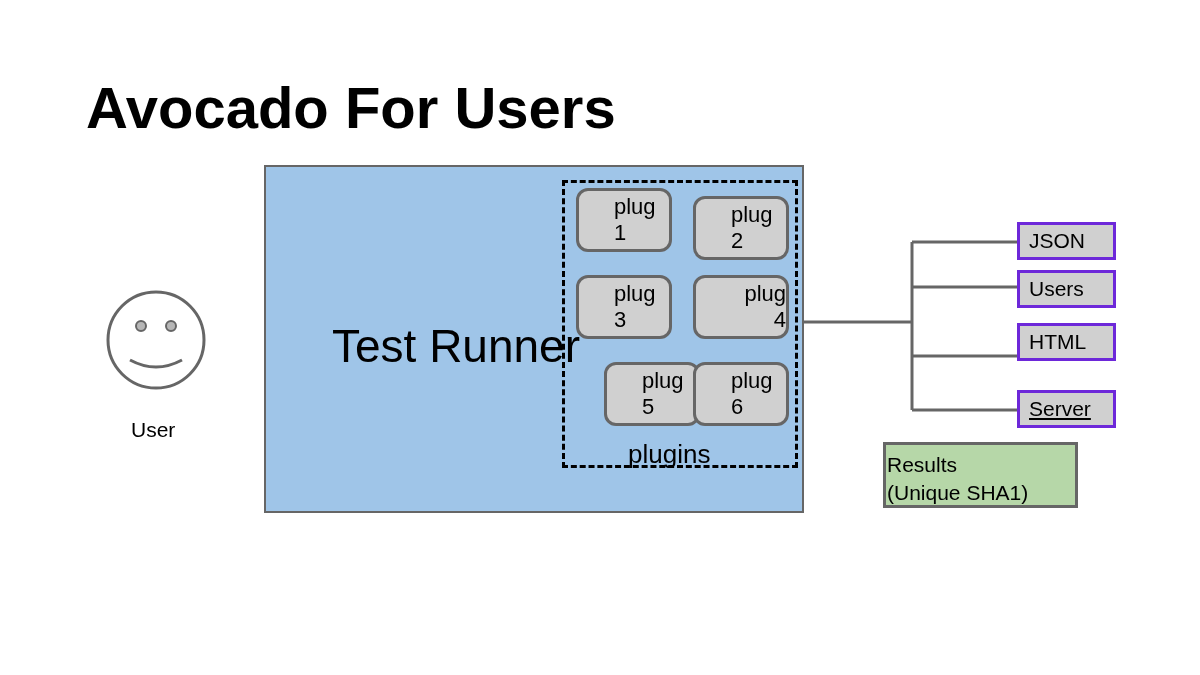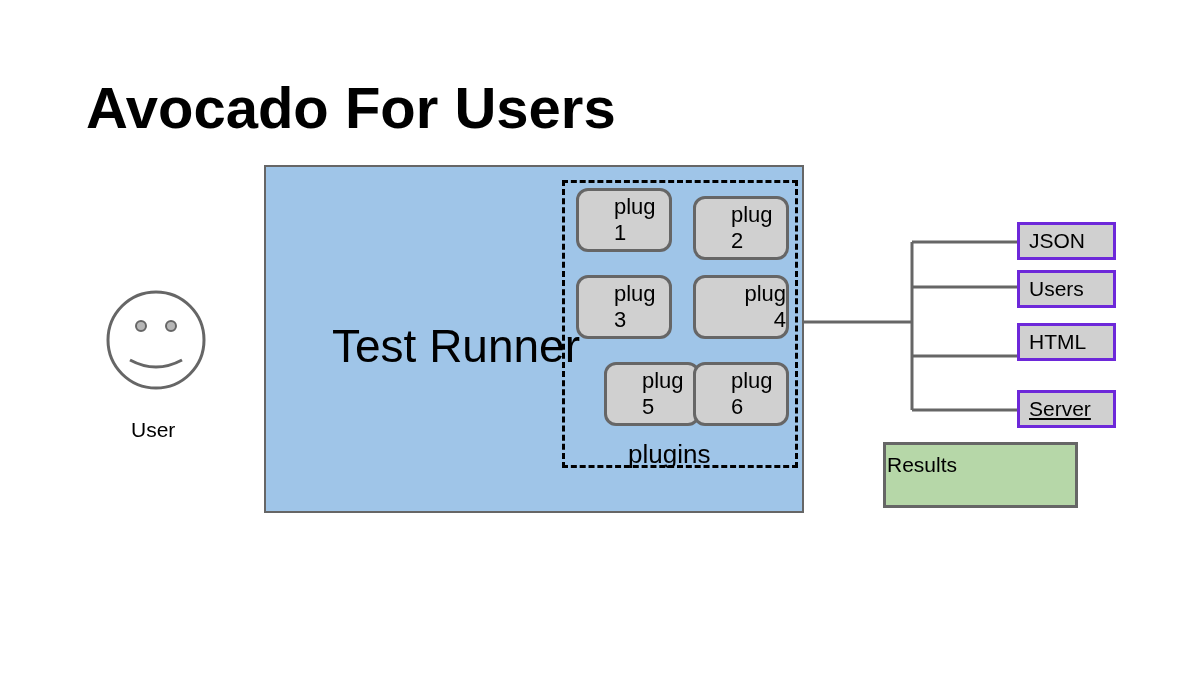--- a/index.html
+++ b/index.html
@@ -79,13 +79,14 @@
   </div>
 <div class="abs out" style="left:1017px;top:323px;">
     <span>HTML</span>
   </div>
 <div class="abs out" style="left:1017px;top:390px;text-decoration:underline;">
     <span>Server</span>
   </div>
 
 <div id="results" class="abs">
   <div>Results</div>
+  <div>(Unique SHA1)</div>
 </div>
 
 </body></html>

